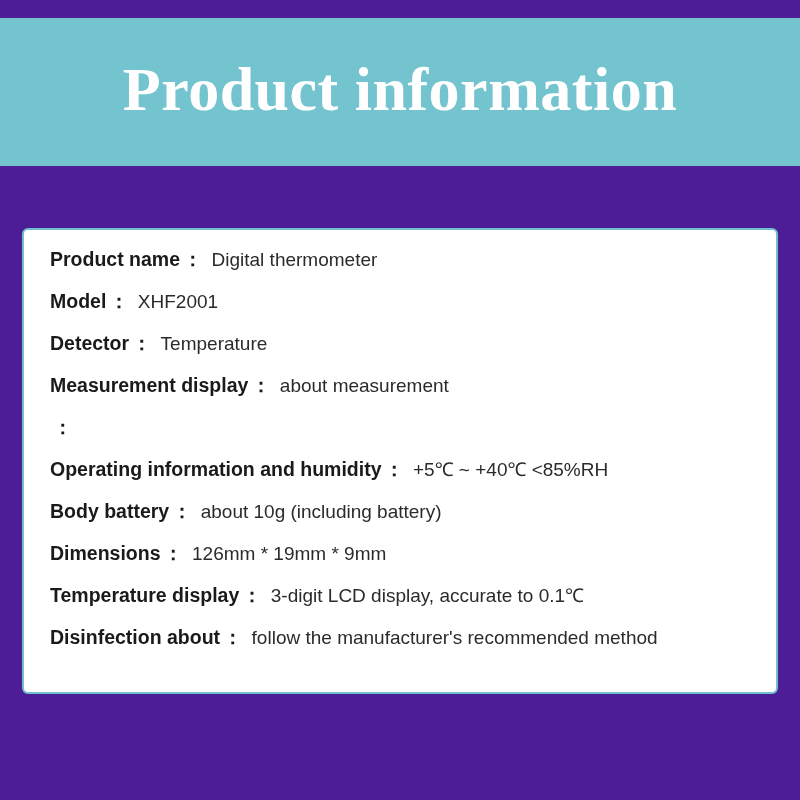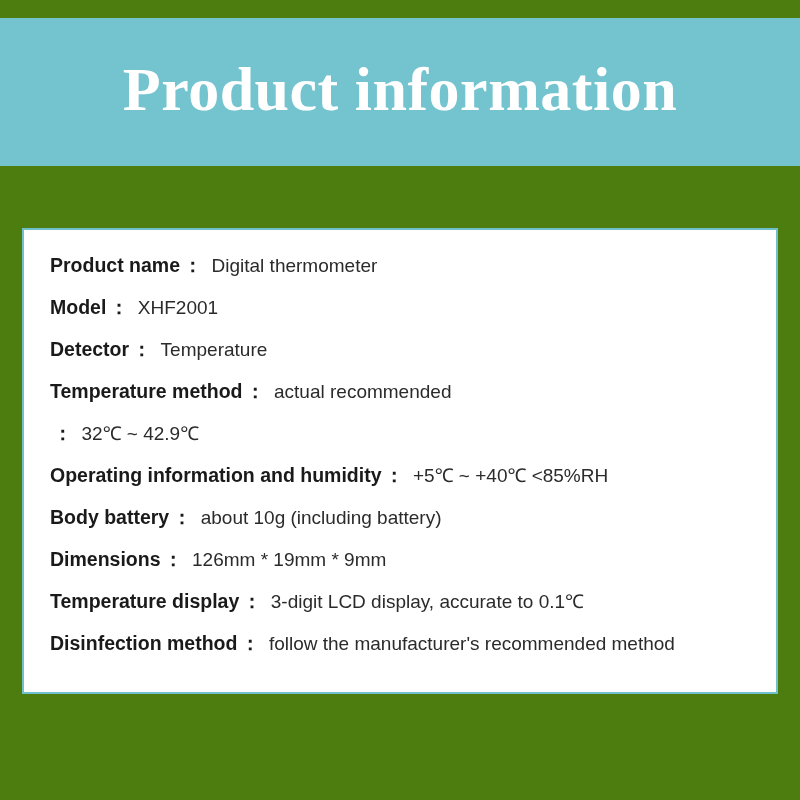--- a/index.html
+++ b/index.html
@@ -10,21 +10,21 @@
     width: 800px;
     height: 800px;
     background: #ffffff;
     font-family: "Liberation Sans", sans-serif;
     overflow: hidden;
   }
   .page {
     position: relative;
     width: 800px;
     height: 800px;
-    background: #4d7c0f;
+    background: #4c1d95;
     box-sizing: border-box;
   }
   .header-band {
     position: absolute;
     left: 0;
     top: 18px;
     width: 800px;
     height: 148px;
     background: #74c4cf;
     display: flex;
@@ -41,24 +41,24 @@
     margin: 0;
     padding-bottom: 6px;
   }
   .spec-card {
     position: absolute;
     left: 22px;
     top: 228px;
     width: 756px;
     height: 466px;
     border: 2px solid #6fc0cc;
-    border-radius: 0;
+    border-radius: 6px;
     box-sizing: border-box;
     background: #ffffff;
-    padding: 22px 26px 0 26px;
+    padding: 16px 26px 0 26px;
   }
   .spec-list {
     list-style: none;
     margin: 0;
     padding: 0;
   }
   .spec-row {
     display: flex;
     align-items: baseline;
     margin: 0 0 15px 0;
@@ -109,28 +109,27 @@
         <span class="spec-value">XHF2001</span>
       </li>
 
       <li class="spec-row">
         <span class="spec-label">Detector</span>
         <span class="spec-sep">：</span>
         <span class="spec-value">Temperature</span>
       </li>
 
       <li class="spec-row">
-        <span class="spec-label">Temperature method</span>
+        <span class="spec-label">Measurement display</span>
         <span class="spec-sep">：</span>
-        <span class="spec-value">actual recommended</span>
+        <span class="spec-value">about measurement</span>
       </li>
 
       <li class="spec-row">
         <span class="spec-sep">：</span>
-        <span class="spec-value">32℃ ~ 42.9℃</span>
       </li>
 
       <li class="spec-row">
         <span class="spec-label">Operating information and humidity</span>
         <span class="spec-sep">：</span>
         <span class="spec-value">+5℃ ~ +40℃ &lt;85%RH</span>
       </li>
 
       <li class="spec-row">
         <span class="spec-label">Body battery</span>
@@ -144,21 +143,21 @@
         <span class="spec-value">126mm * 19mm * 9mm</span>
       </li>
 
       <li class="spec-row">
         <span class="spec-label">Temperature display</span>
         <span class="spec-sep">：</span>
         <span class="spec-value">3-digit LCD display, accurate to 0.1℃</span>
       </li>
 
       <li class="spec-row">
-        <span class="spec-label">Disinfection method</span>
+        <span class="spec-label">Disinfection about</span>
         <span class="spec-sep">：</span>
         <span class="spec-value">follow the manufacturer's recommended method</span>
       </li>
 
     </ul>
   </div>
 
 </div>
 
 </body></html>

